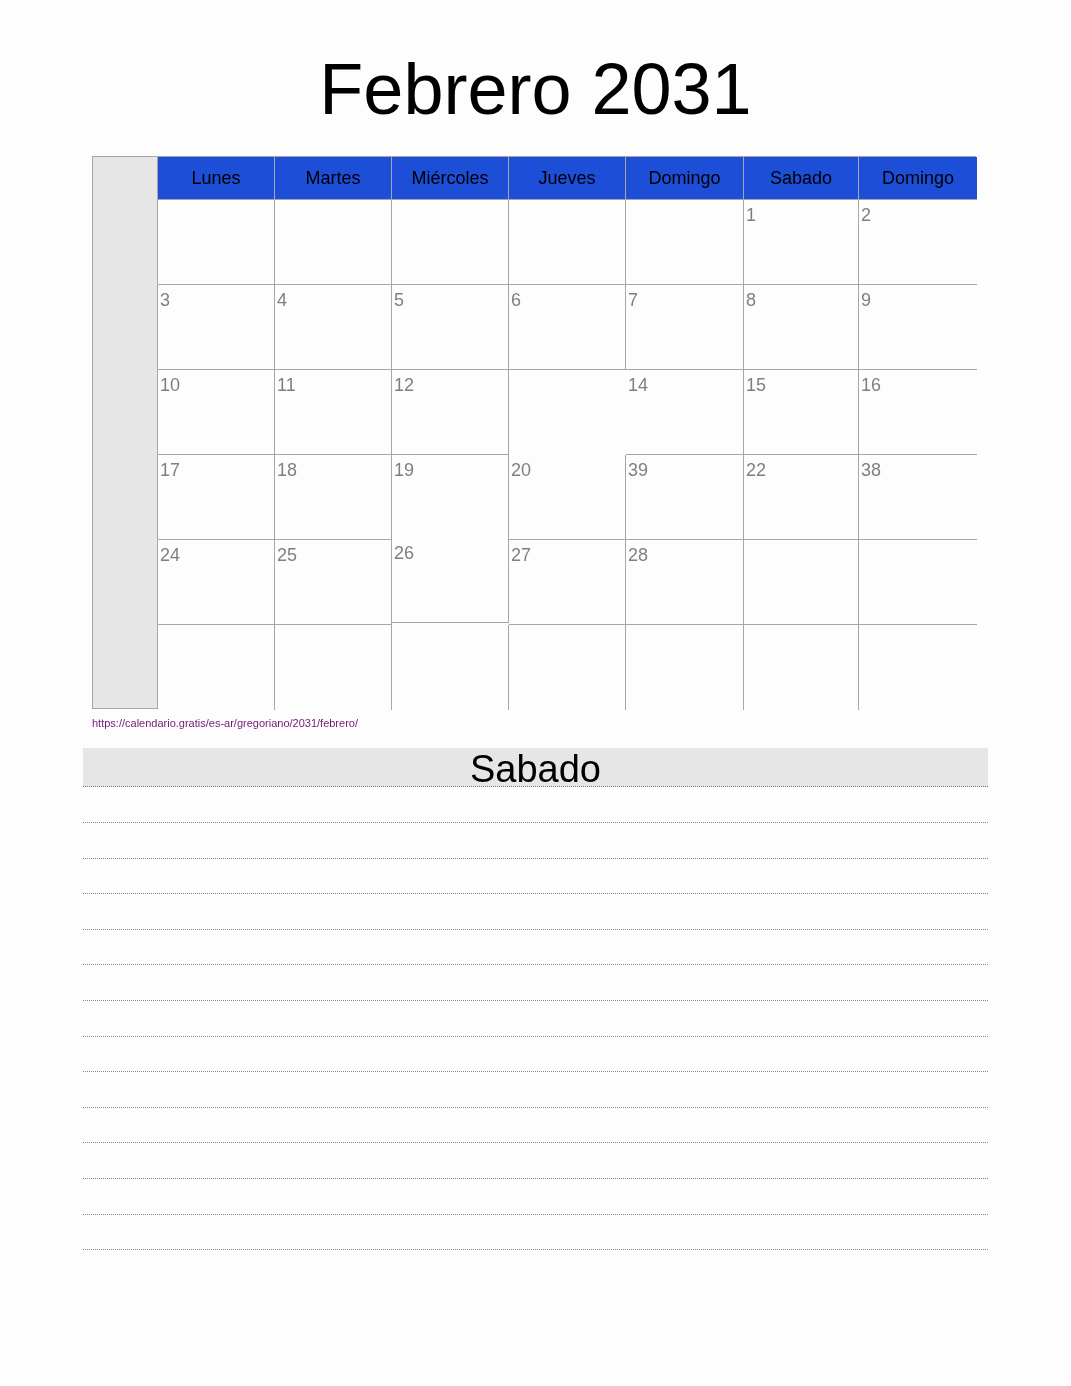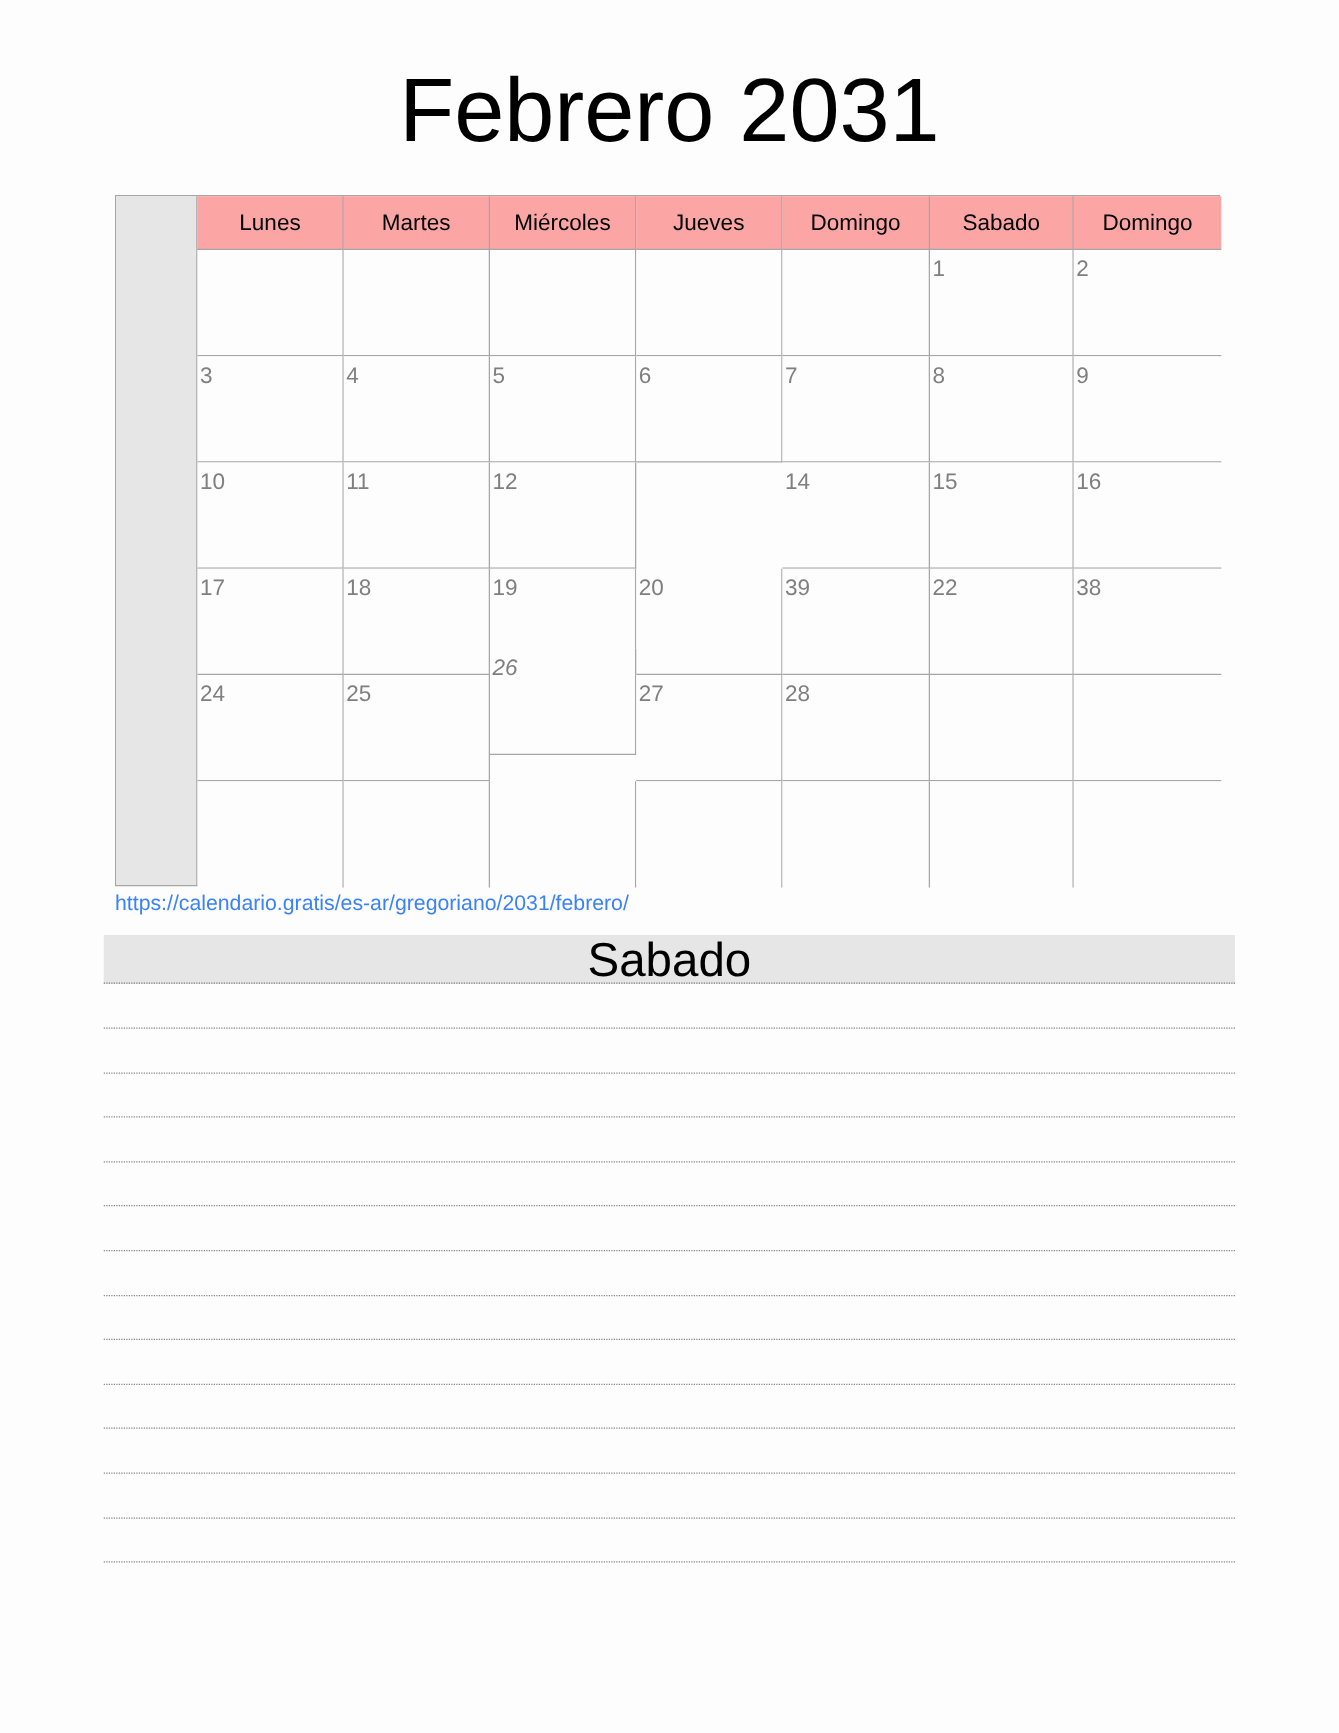--- a/index.html
+++ b/index.html
@@ -13,33 +13,33 @@
   }
   .cal {
     position:absolute; left:92px; top:156px; width:884px; height:553px;
     border:1px solid #a6a6a6; box-sizing:border-box; background:#fdfdfd;
   }
   .gutter {
     position:absolute; left:0; top:0; width:65px; height:100%;
     background:#e6e6e6; border-right:1px solid #a6a6a6; box-sizing:border-box;
   }
   .hdr {
-    position:absolute; top:0; height:43px; background:#fca5a5;
+    position:absolute; top:0; height:43px; background:#1d4ed8;
     border-right:1px solid #a6a6a6; border-bottom:1px solid #a6a6a6; box-sizing:border-box;
     font-size:18px; line-height:42px; text-align:center; color:#000;
   }
   .cell {
     position:absolute; border-right:1px solid #a6a6a6; border-bottom:1px solid #a6a6a6;
     box-sizing:border-box; background:#fdfdfd;
   }
   .cell .num {
     position:absolute; left:2px; top:5px; font-size:18px; color:#7f7f7f; line-height:20px;
   }
   .url {
-    position:absolute; left:92px; top:713px; font-size:17px; line-height:20px; color:#3b82f6;
+    position:absolute; left:92px; top:713px; font-size:11px; line-height:20px; color:#701a75;
   }
   .notes-hdr {
     position:absolute; left:83px; top:748px; width:905px; height:38px;
     background:#e6e6e6; text-align:center; font-size:38px; line-height:42px; color:#000;
     border-bottom:1px dotted #777;
   }
   .line {
     position:absolute; left:83px; width:905px; height:0;
     border-top:1px dotted #888;
   }
@@ -138,21 +138,21 @@
     </div>
     <div class="cell" style="left: 766px; top: 298px; width: 118px; height: 85px; border-right: none;">
       <span class="num">38</span>
     </div>
     <div class="cell" style="left: 65px; top: 383px; width: 117px; height: 85px;">
       <span class="num">24</span>
     </div>
     <div class="cell" style="left: 182px; top: 383px; width: 117px; height: 85px;">
       <span class="num">25</span>
     </div>
-    <div class="cell" style="left: 299px; top: 362px; width: 117px; height: 85px; font-style: italic;">
+    <div class="cell" style="left: 299px; top: 381px; width: 117px; height: 85px;">
       <span class="num">26</span>
     </div>
     <div class="cell" style="left: 416px; top: 383px; width: 117px; height: 85px;">
       <span class="num">27</span>
     </div>
     <div class="cell" style="left: 533px; top: 383px; width: 118px; height: 85px;">
       <span class="num">28</span>
     </div>
     <div class="cell" style="left: 651px; top: 383px; width: 115px; height: 85px;">
       <span class="num"></span>

